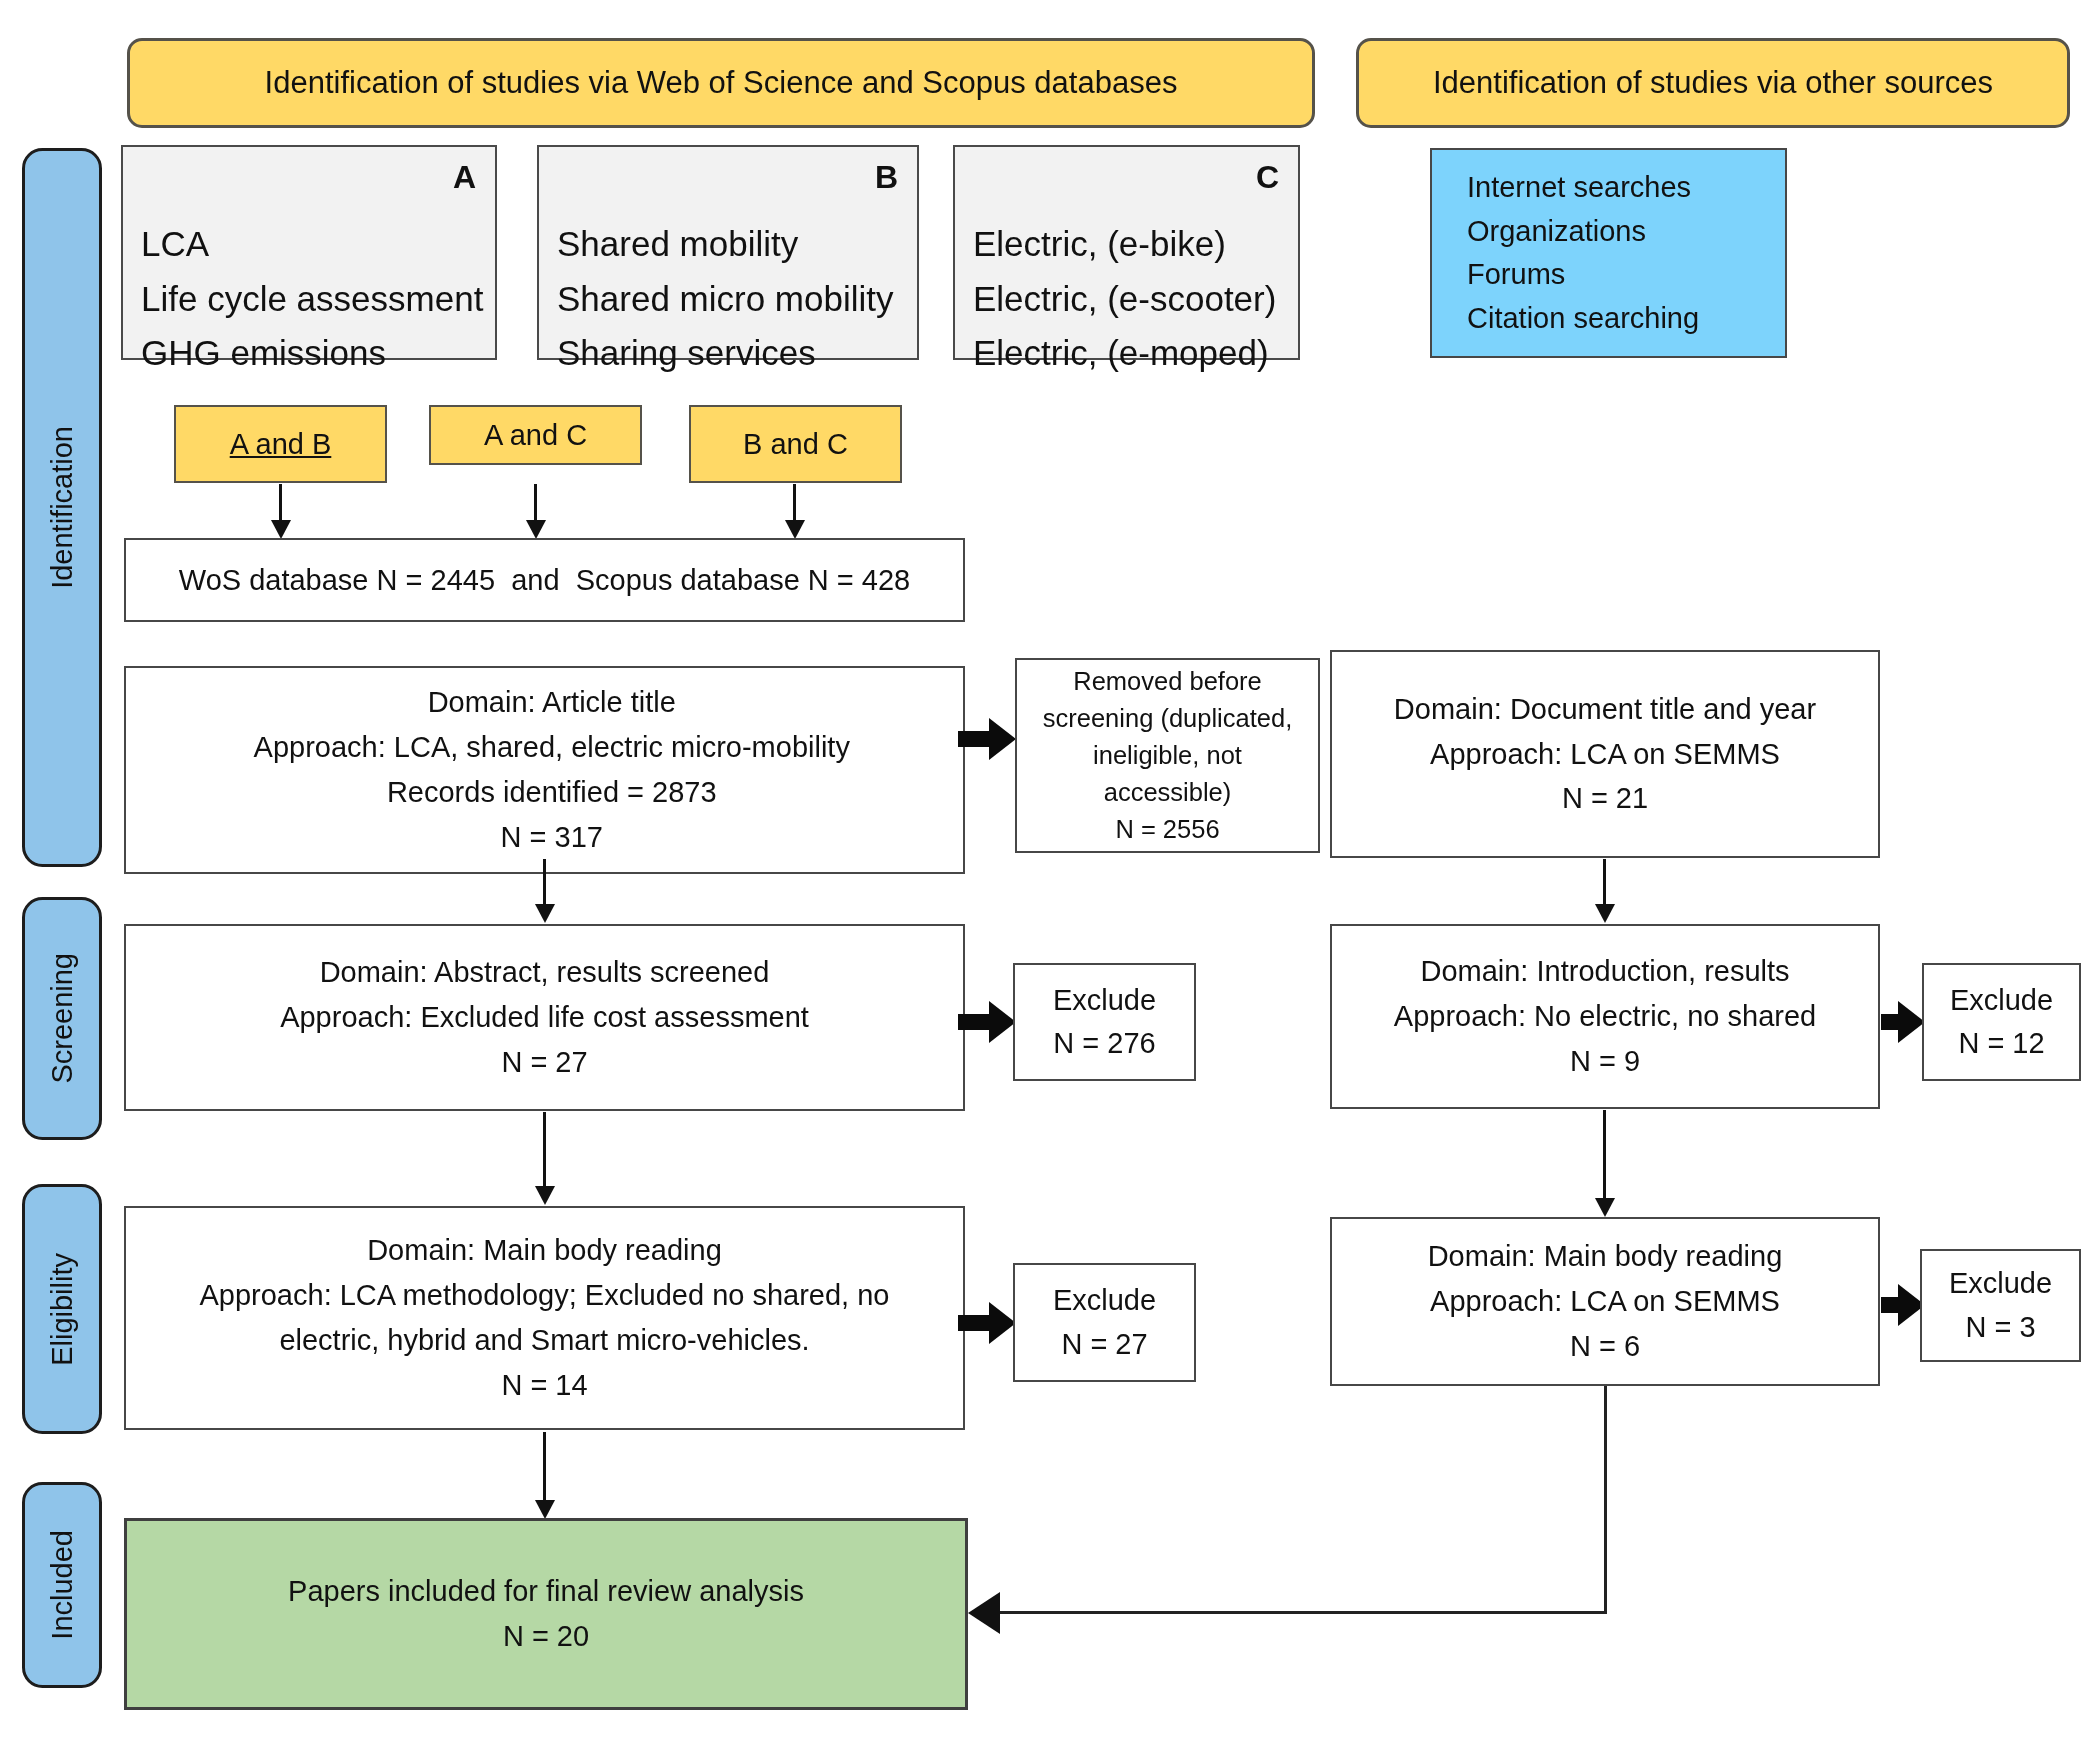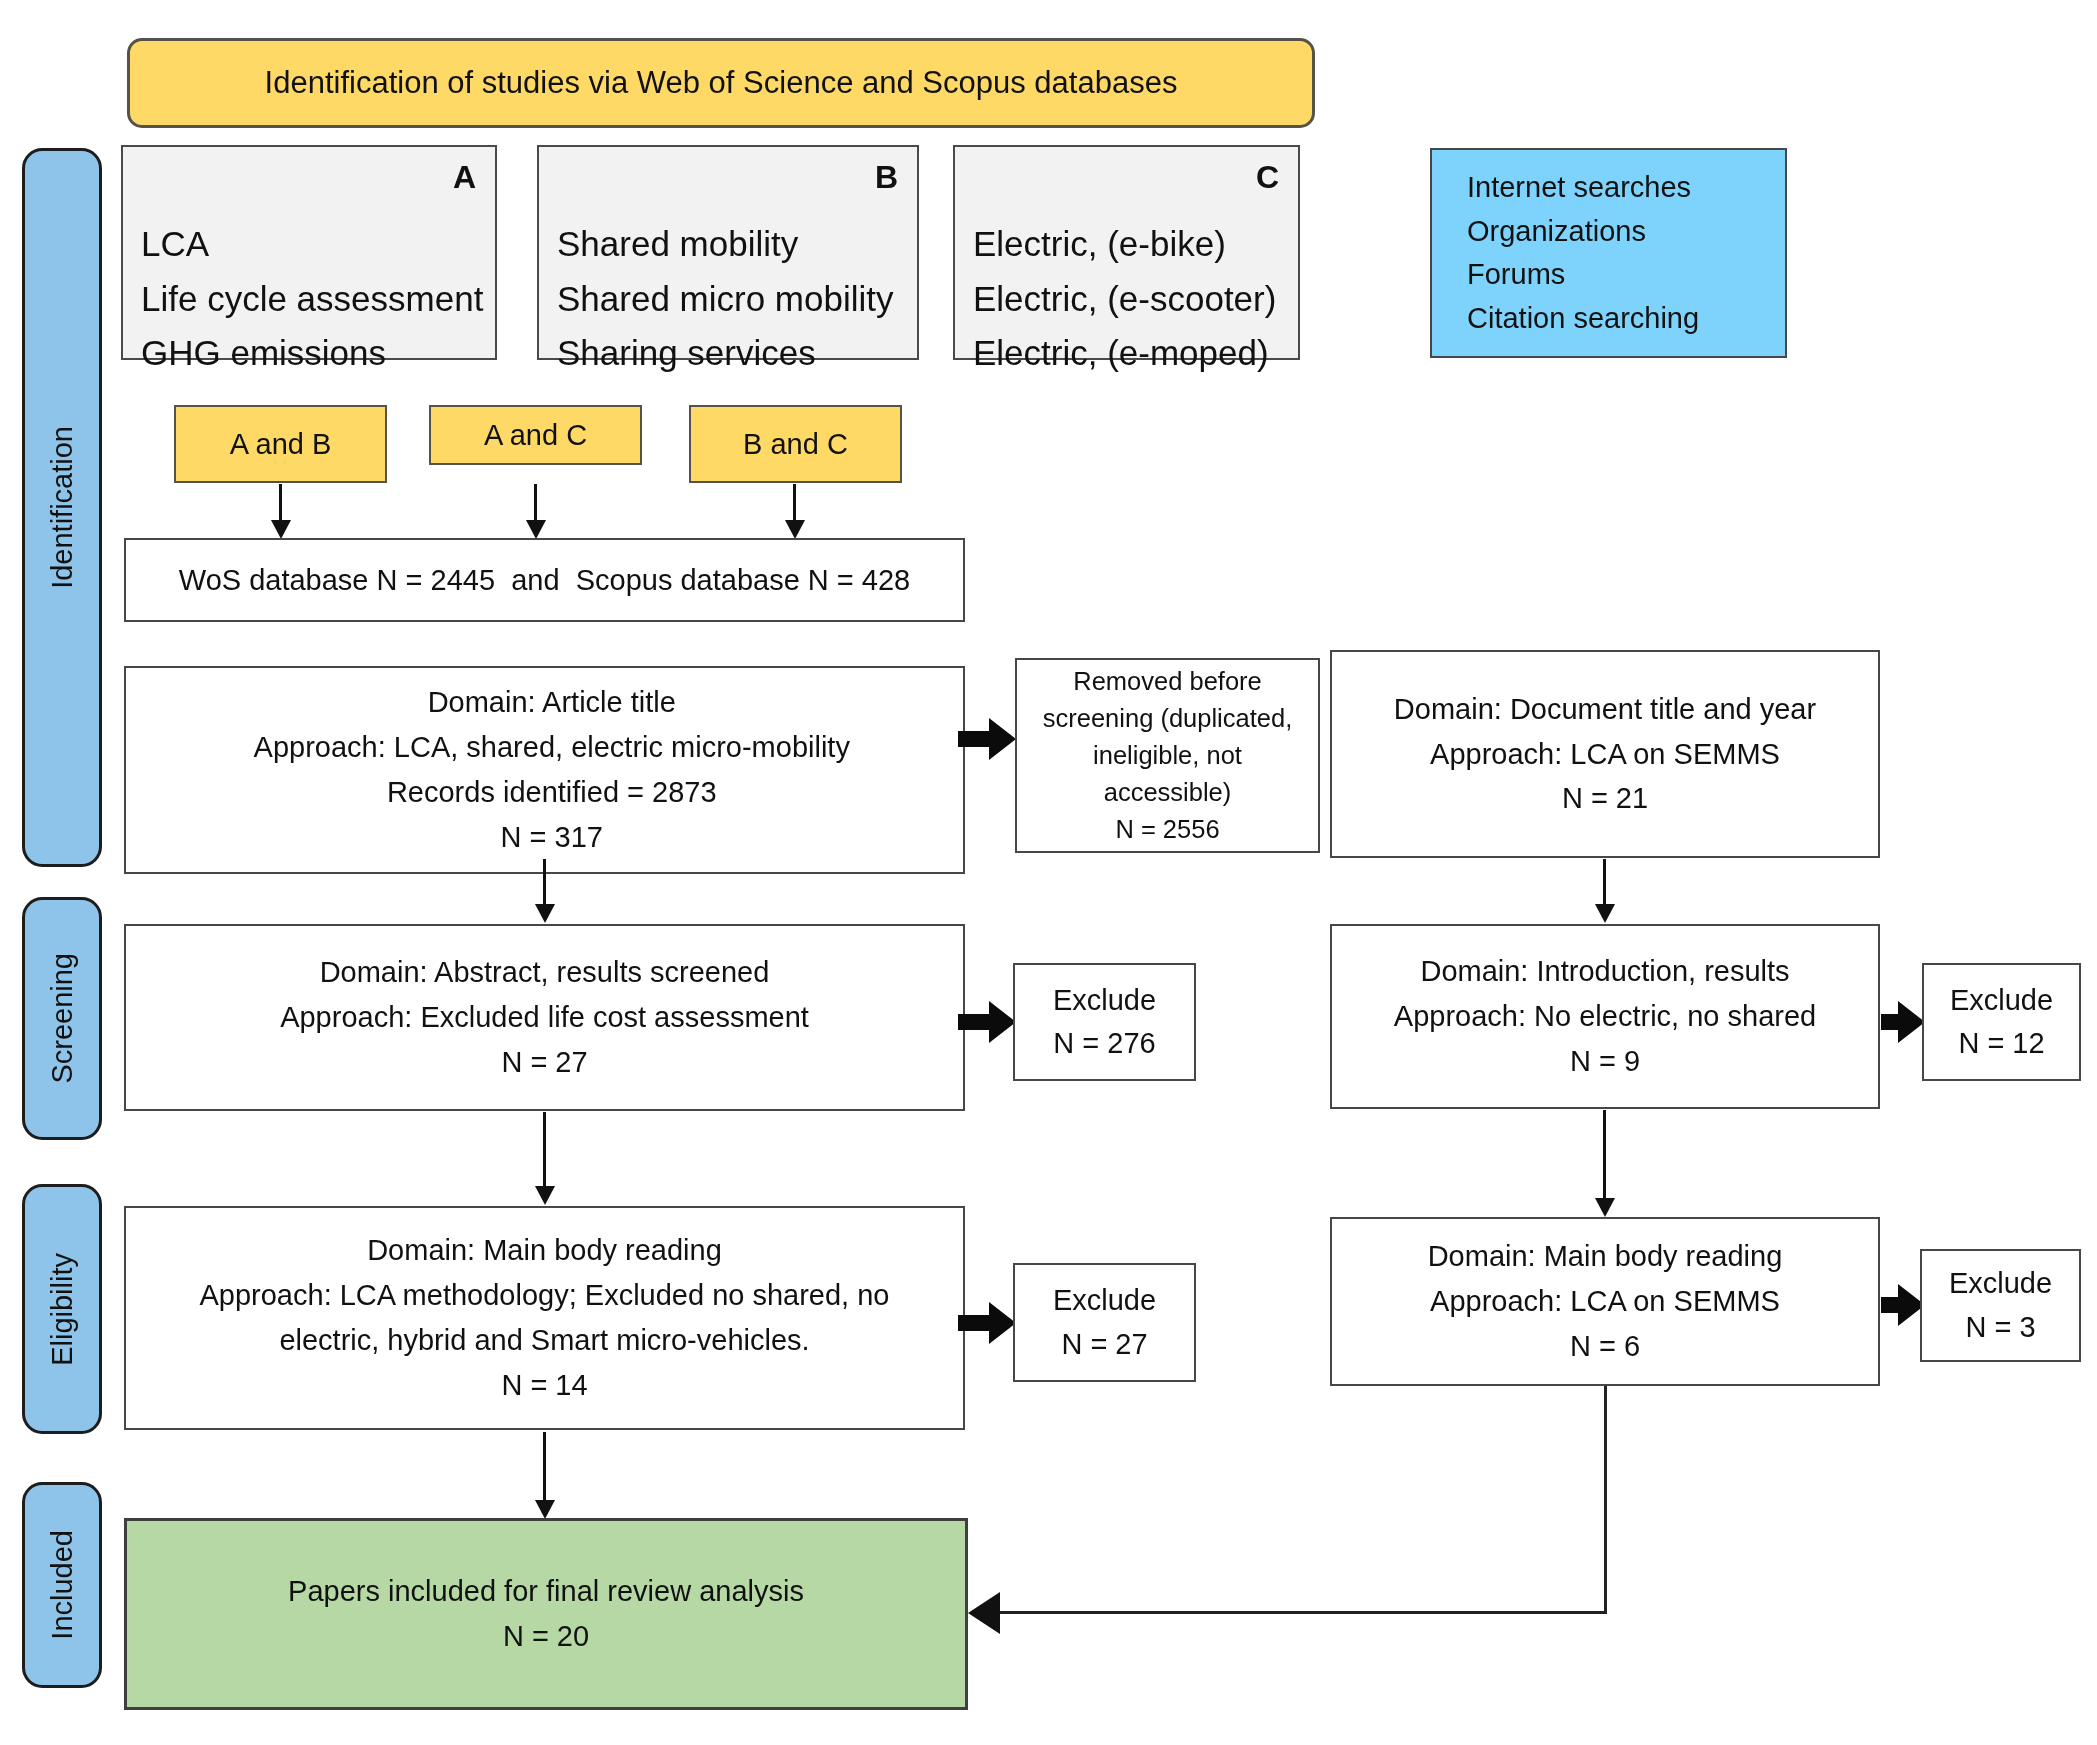--- a/index.html
+++ b/index.html
@@ -46,20 +46,23 @@
   .pad{padding:0 25.5px;}
 </style>
 </head>
 <body>
 
 <div id="canvas">
 
   <div class="box hdr" style="left:127px;top:38px;width:1188px;height:90px;">
     <span>Identification of studies via Web of Science and Scopus databases</span>
   </div>
+  <div class="box hdr" style="left:1356px;top:38px;width:714px;height:90px;">
+    <span>Identification of studies via other sources</span>
+  </div>
 
   <div class="box stage" style="left:22px;top:148px;width:80px;height:719px;">
     <span>Identification</span>
   </div>
   <div class="box stage" style="left:22px;top:897px;width:80px;height:243px;">
     <span>Screening</span>
   </div>
   <div class="box stage" style="left:22px;top:1184px;width:80px;height:250px;">
     <span>Eligibility</span>
   </div>
@@ -94,21 +97,21 @@
 
   <div class="box" style="left:1430px;top:148px;width:357px;height:210px;background:#7dd3fc;align-items:flex-start;padding-left:35px;">
     <div class="src-lines">
       <div>Internet searches</div>
       <div>Organizations</div>
       <div>Forums</div>
       <div>Citation searching</div>
     </div>
   </div>
 
-  <div class="box combo" style="left:174px;top:405px;width:213px;height:78px;">
+  <div class="box combo" style="left:174px;top:405px;width:213px;height:78px;text-decoration:underline;">
     <span>A and B</span>
   </div>
   <div class="box combo" style="left:429px;top:405px;width:213px;height:60px;">
     <span>A and C</span>
   </div>
   <div class="box combo" style="left:689px;top:405px;width:213px;height:78px;">
     <span>B and C</span>
   </div>
 
   <div class="varrow" style="left:270px;top:484px;height:55px;">

